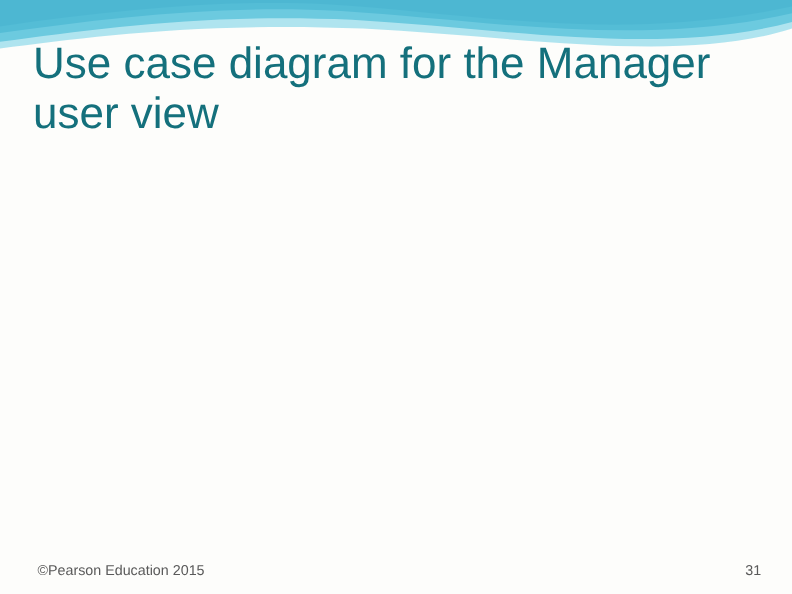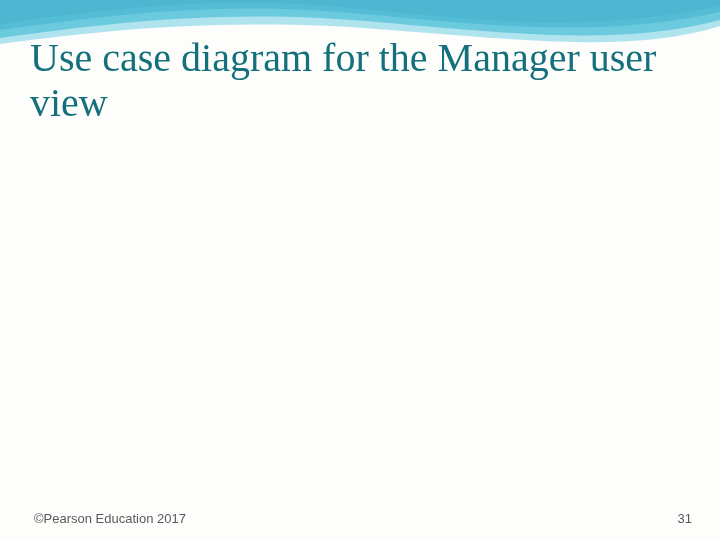--- a/index.html
+++ b/index.html
@@ -17,21 +17,21 @@
   }
   .title {
     position: absolute;
     top: 36px;
     left: 30px;
     right: 30px;
     font-size: 40px;
     line-height: 1.12;
     font-weight: 400;
     color: #14707c;
-    font-family: Liberation Serif, serif;
+    font-family: Liberation Sans, sans-serif;
   }
   .footer-left {
     position: absolute;
     bottom: 14px;
     left: 34px;
     font-size: 13px;
     color: #5a5a5a;
     font-family: Arial, sans-serif;
   }
   .footer-right {
@@ -48,15 +48,15 @@
 
 <svg class="wave-bg" viewBox="0 0 720 80" preserveAspectRatio="none">
   <path d="M0,0 L720,0 L720,6 C560,40 430,12 300,4 C210,-1 110,8 0,24 Z" fill="#0b4b66" opacity="0.85"></path>
   <path d="M0,0 L720,0 L720,12 C580,44 440,18 310,10 C200,4 100,16 0,30 Z" fill="#117da1" opacity="0.75"></path>
   <path d="M0,0 L720,0 L720,20 C600,52 460,26 320,18 C190,12 90,26 0,38 Z" fill="#2aa9c9" opacity="0.70"></path>
   <path d="M0,0 L720,0 L720,26 C620,58 480,34 330,26 C180,20 80,34 0,44 Z" fill="#6fd0e6" opacity="0.55"></path>
 </svg>
 
 <h1 class="title">Use case diagram for the Manager user view</h1>
 
-<div class="footer-left">©Pearson Education 2017</div>
+<div class="footer-left">©Pearson Education 2015</div>
 
 <div class="footer-right">31</div>
 
 </body></html>

